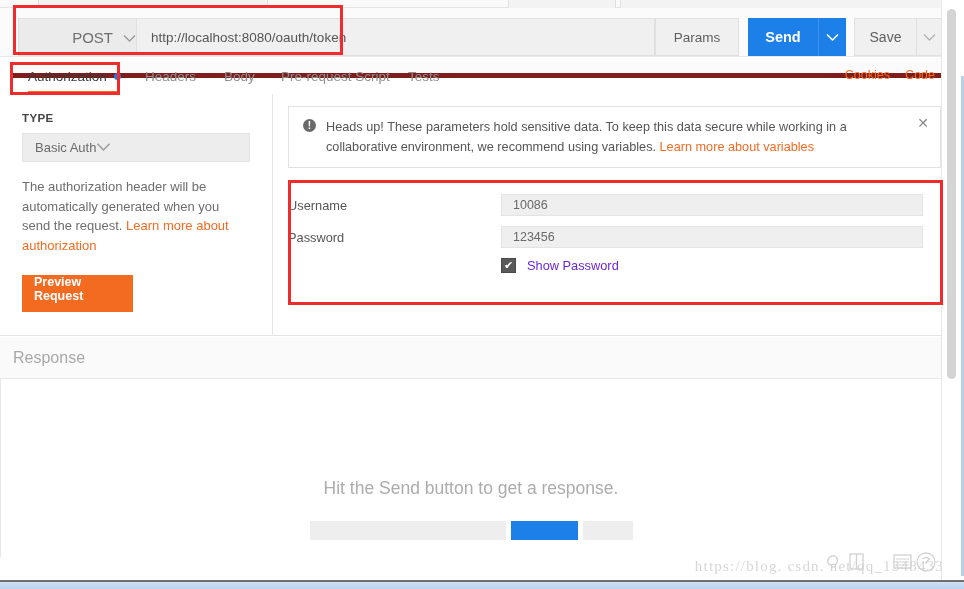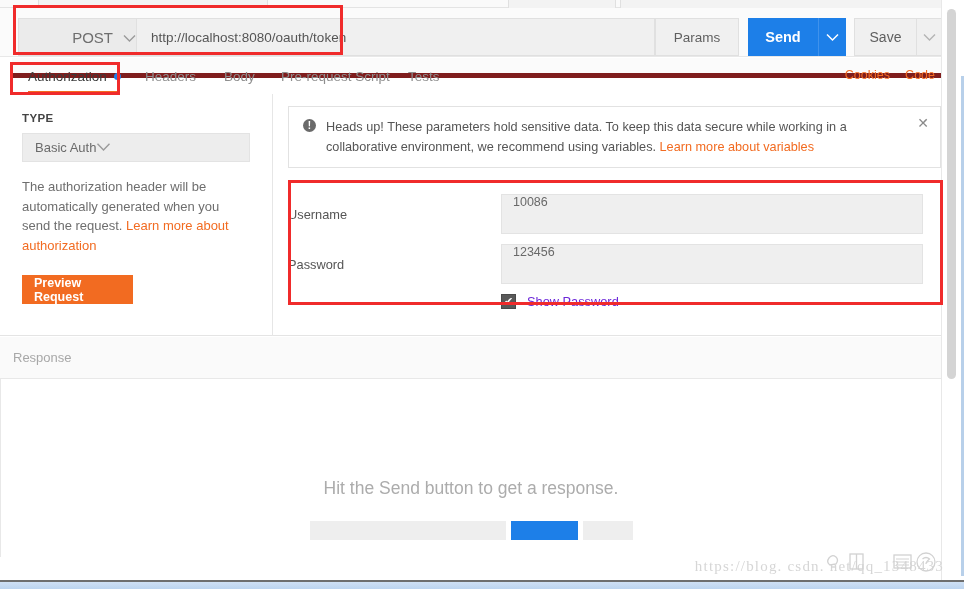--- a/index.html
+++ b/index.html
@@ -150,23 +150,23 @@
     cursor: pointer;
   }
   .auth-desc {
     margin-top: 15px;
     width: 212px;
     color: #6e6e6e; font-size: 13px; line-height: 19.5px;
   }
   .auth-desc a { color: #f26b21; text-decoration: none; cursor: pointer; }
   .preview-btn {
     margin-top: 20px;
-    width: 111px; height: 29px;
+    width: 111px; height: 37px;
     background: #f26b21;
-    display: flex; align-items: center; justify-content: center;
+    display: flex; align-items: flex-start; justify-content: center;
     color: #fff; font-size: 12.5px; font-weight: bold;
     cursor: pointer;
     padding-left: 12px;
   }
 
   .auth-right {
     position: absolute; left: 274px; top: 0; right: 0; height: 242px;
     padding: 12px 14px 0 14px;
   }
   .notice {
@@ -197,23 +197,23 @@
     margin-top: 26px;
     width: 645px;
   }
   .cred-row {
     display: flex; align-items: center; margin-bottom: 10px;
   }
   .cred-label {
     width: 213px; color: #555; font-size: 12.8px;
   }
   .cred-input {
-    width: 422px; height: 40px;
+    width: 422px; height: 22px;
     background: #efefef; border: 1px solid #e3e3e3;
-    display: flex; align-items: flex-start;
+    display: flex; align-items: center;
     padding-left: 11px;
     color: #696969; font-size: 12.5px;
     cursor: text;
   }
   .show-row {
     display: flex; align-items: center; margin-left: 213px; margin-top: 7px;
   }
   .chk {
     width: 15px; height: 15px;
     background: #595959; border: 1px solid #4a4a4a;
@@ -225,21 +225,21 @@
     margin-left: 11px; color: #6d28d9; font-size: 12.8px;
   }
 
   
   .resp-header {
     position: absolute; left: 0; top: 337px; width: 941px; height: 42px;
     background: #fafafa;
     border-bottom: 1px solid #e8e8e8;
     display: flex; align-items: center;
     padding-left: 13px;
-    color: #a8a8a8; font-size: 13px;
+    color: #a8a8a8; font-size: 16px;
   }
   .resp-body {
     position: absolute; left: 0; top: 379px; width: 941px; height: 178px;
     background: #fff;
     border-left: 1px solid #e8e8e8;
   }
   .resp-msg {
     position: absolute; left: 0; right: 0; top: 99px;
     text-align: center;
     color: #acacac; font-size: 17.5px;

